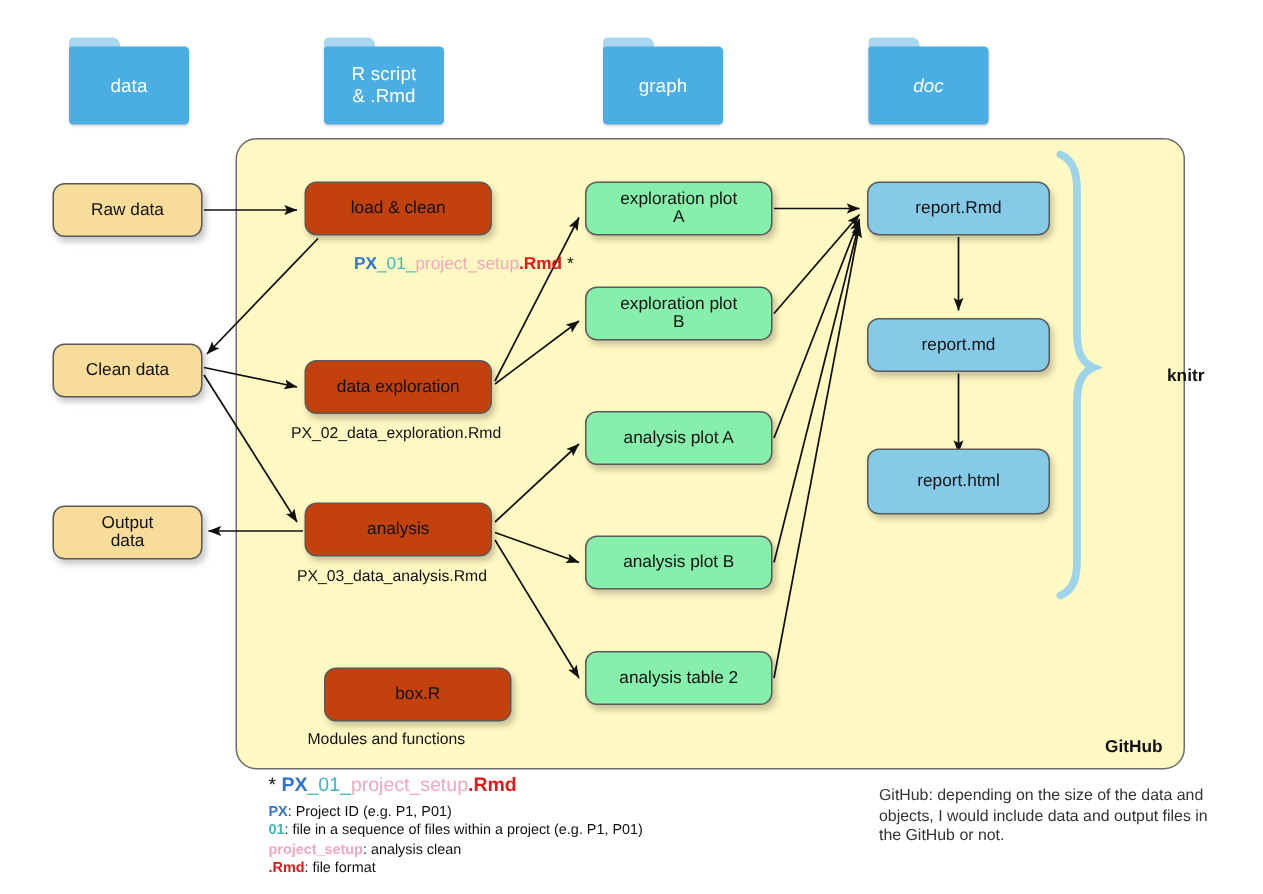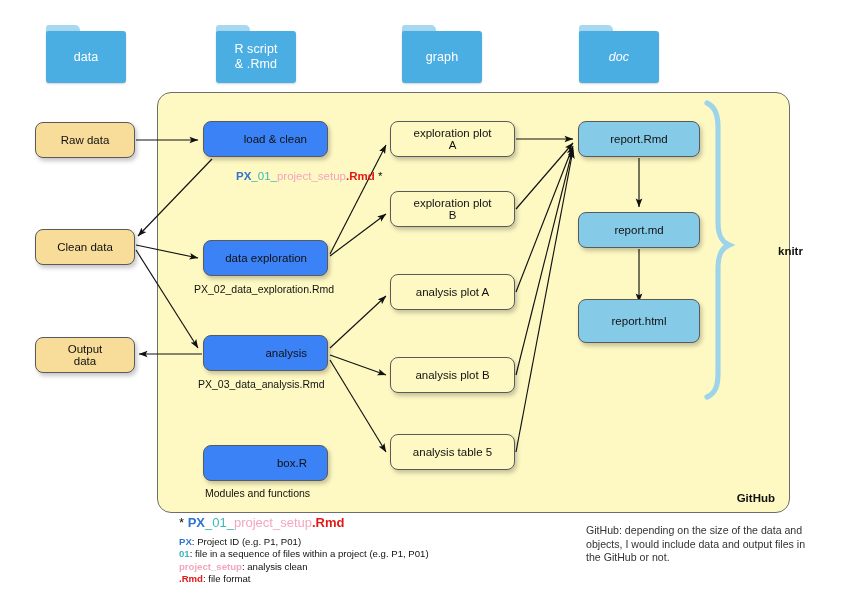--- a/index.html
+++ b/index.html
@@ -43,22 +43,22 @@
   
   .node{
     position:absolute;box-sizing:border-box;
     border:1.1px solid #5a5a5a;border-radius:8px;
     display:flex;align-items:center;justify-content:center;
     font-size:11.5px;color:#111;text-align:center;
     box-shadow:2px 3px 4px rgba(0,0,0,.22);
     padding:0 20px;
   }
   .n-yellow{background:#f7dc9a;}
-  .n-teal{background:#3b82f6;justify-content:flex-end;}
-  .n-pink{background:#fef9c3;}
+  .n-teal{background:#c2410c;}
+  .n-pink{background:#86efac;}
   .n-blue{background:#85cbe8;}
 
   
   .caption{
     position:absolute;font-size:10.5px;color:#111;white-space:nowrap;
   }
 
   
   .c-px{color:#2e74d0;font-weight:bold;}
   .c-num{color:#3bb8b8;}
@@ -178,38 +178,38 @@
 
   <div class="node n-teal" style="left:203px;top:121px;width:125px;height:36px;">
     <span>load &amp; clean</span>
   </div>
   <div class="node n-teal" style="left:203px;top:240px;width:125px;height:36px;">
     <span>data exploration</span>
   </div>
   <div class="node n-teal" style="left:203px;top:335px;width:125px;height:36px;">
     <span>analysis</span>
   </div>
-  <div class="node n-teal" style="left:203px;top:445px;width:125px;height:36px;">
+  <div class="node n-teal" style="left:216px;top:445px;width:125px;height:36px;">
     <span>box.R</span>
   </div>
 
   <div class="node n-pink" style="left:390px;top:121px;width:125px;height:36px;">
     <span>exploration plot A</span>
   </div>
   <div class="node n-pink" style="left:390px;top:191px;width:125px;height:36px;">
     <span>exploration plot B</span>
   </div>
   <div class="node n-pink" style="left:390px;top:274px;width:125px;height:36px;justify-content:center;">
     <span>analysis plot A</span>
   </div>
   <div class="node n-pink" style="left:390px;top:357px;width:125px;height:36px;">
     <span>analysis plot B</span>
   </div>
   <div class="node n-pink" style="left:390px;top:434px;width:125px;height:36px;">
-    <span>analysis table 5</span>
+    <span>analysis table 2</span>
   </div>
 
   <div class="node n-blue" style="left:578px;top:121px;width:122px;height:36px;">
     <span>report.Rmd</span>
   </div>
   <div class="node n-blue" style="left:578px;top:212px;width:122px;height:36px;">
     <span>report.md</span>
   </div>
   <div class="node n-blue" style="left:578px;top:299px;width:122px;height:44px;">
     <span>report.html</span>

